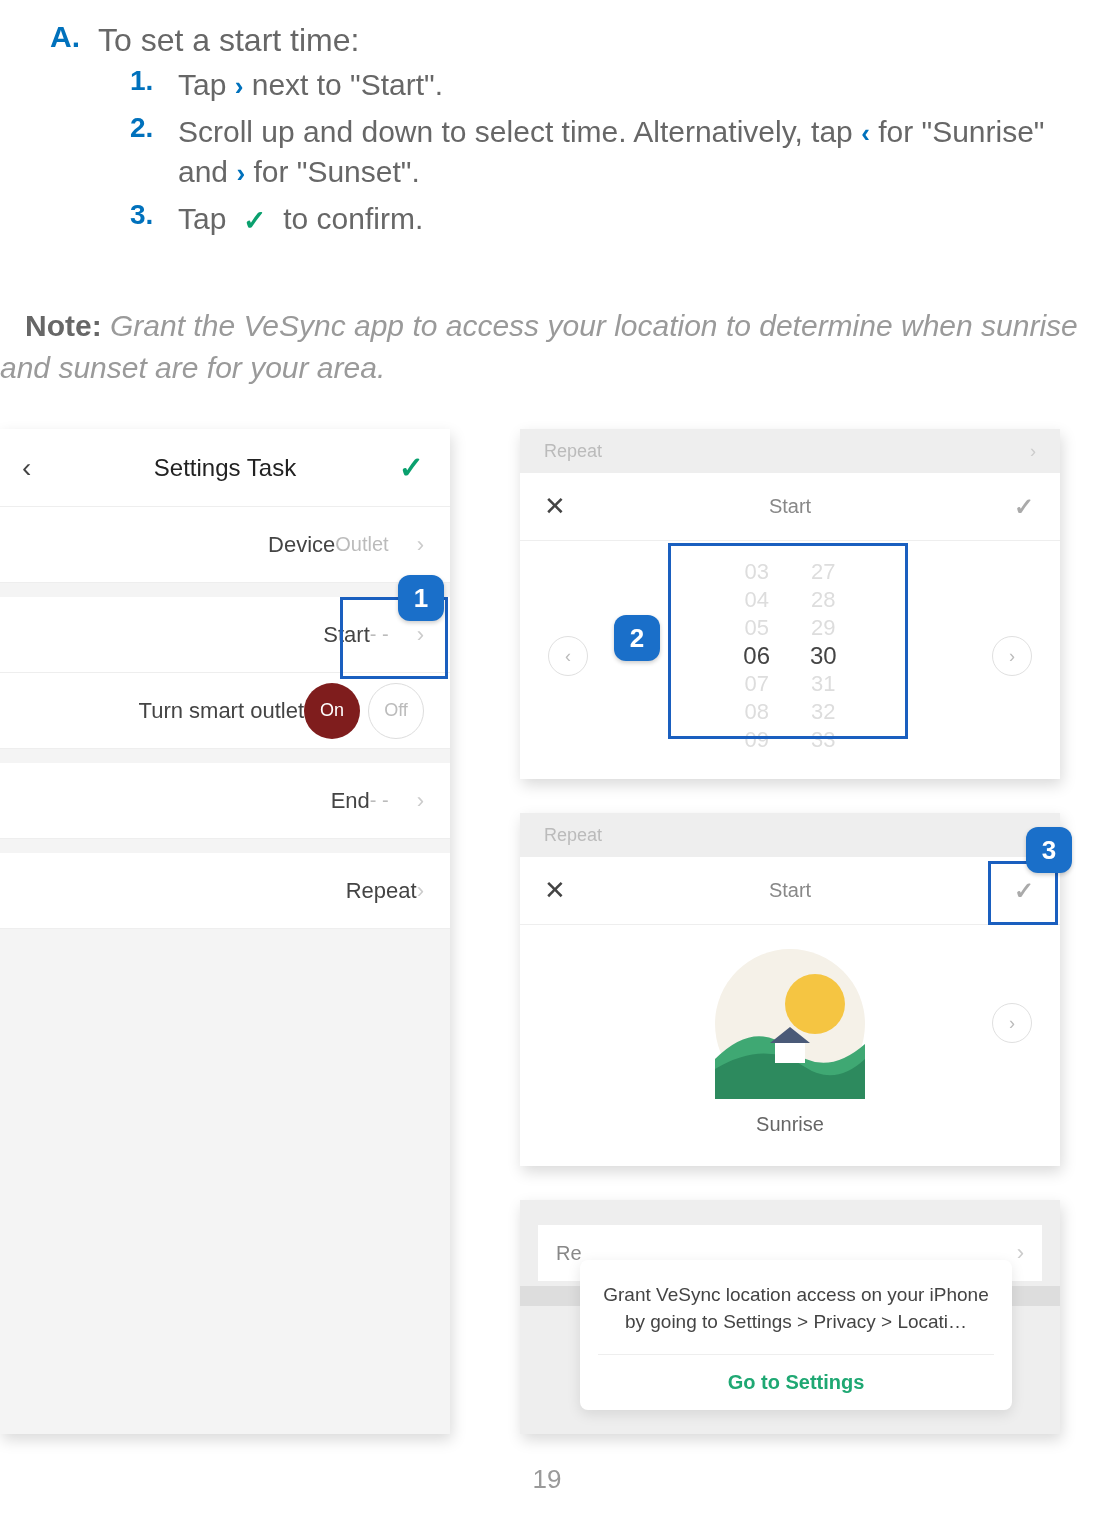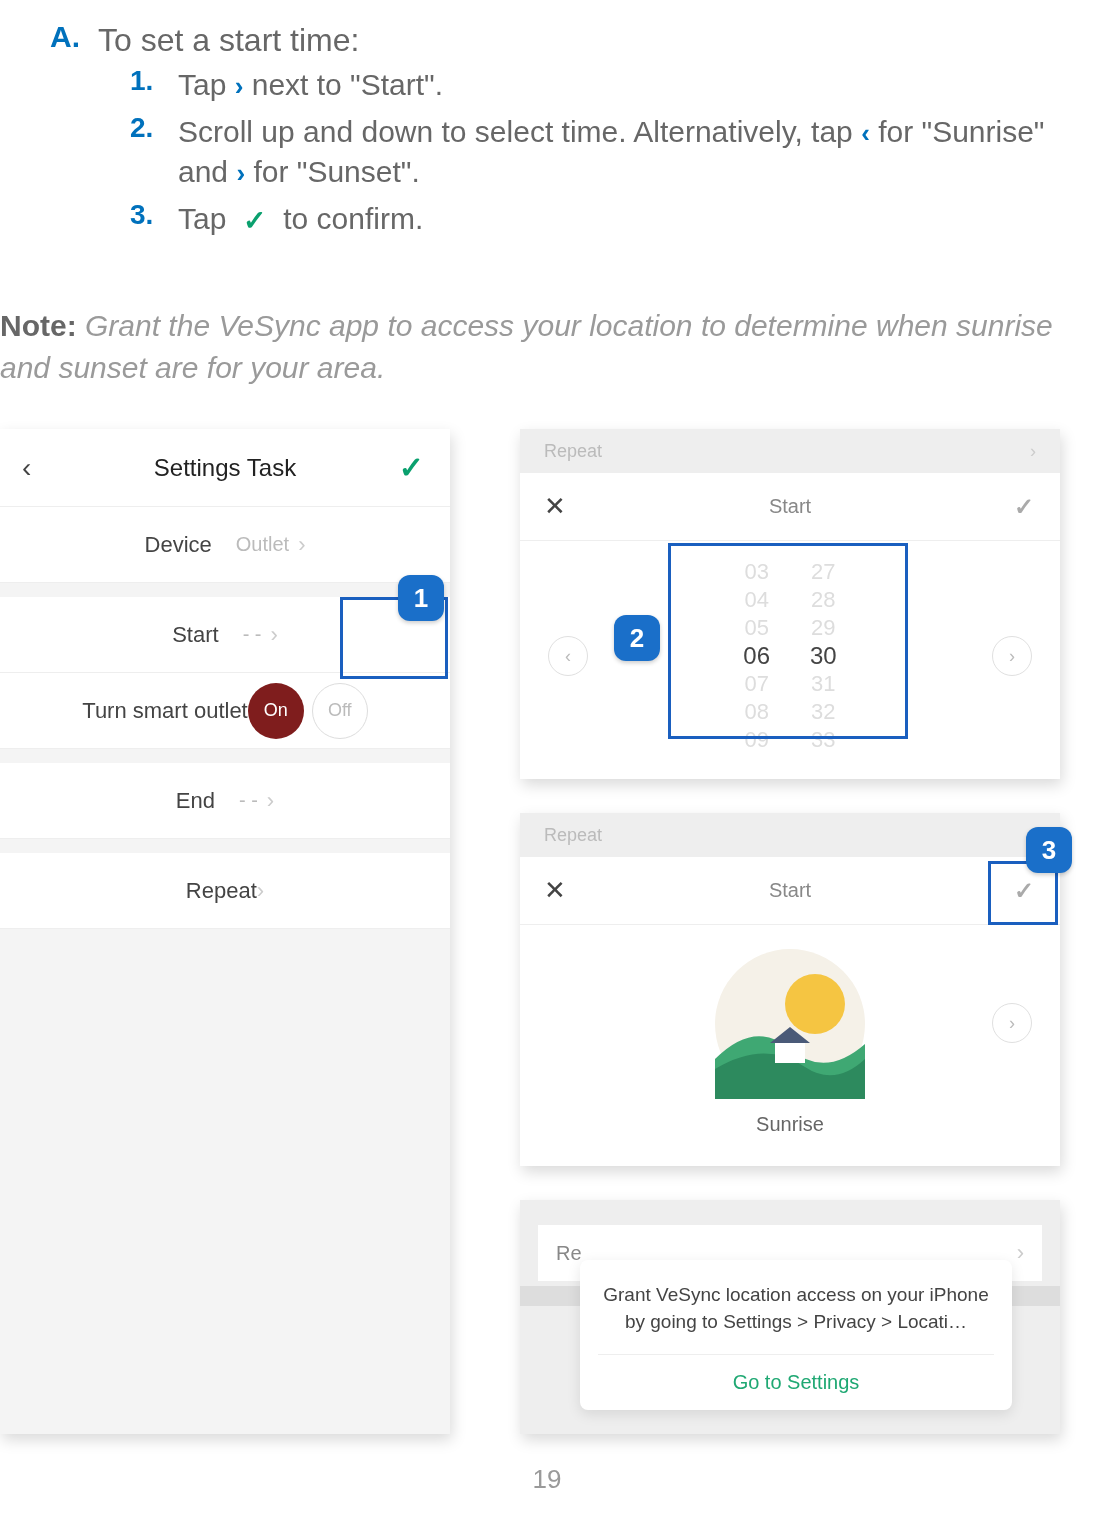--- a/index.html
+++ b/index.html
@@ -14,44 +14,44 @@
   .item-a { display: flex; gap: 18px; margin-bottom: 6px; padding-left: 50px; }
   .bullet-a { color: #0071bc; font-weight: 700; font-size: 30px; }
   .text-a { font-size: 32px; color: #676767; padding-top: 2px; }
   .num-list { padding-left: 130px; }
   .num-item { display: flex; gap: 20px; margin-bottom: 6px; }
   .num-bullet { color: #0071bc; font-weight: 700; font-size: 28px; min-width: 28px; }
   .num-text { font-size: 30px; color: #676767; line-height: 1.35; padding-right: 10px; }
   .chev-blue { color: #0071bc; font-weight: 700; font-size: 26px; }
   .check-green-inline { color: #0aa06e; font-weight: 700; font-size: 28px; vertical-align: middle; }
   .note-block { padding: 30px 10px 30px 0; font-size: 30px; color: #9a9a9a; font-style: italic; line-height: 1.4; }
-  .note-bold { color: #676767; font-weight: 700; font-style: normal; }
+  .note-bold { color: #676767; font-weight: 700; font-style: normal; margin-left: 25px; }
 
   .mock-area { display: flex; gap: 70px; padding: 10px 0 0 0; }
 
   
   .phone-left {
     width: 450px; background: #f4f4f4; box-shadow: 2px 6px 14px rgba(0,0,0,0.15);
     display: flex; flex-direction: column;
     padding-bottom: 180px;
   }
   .hdr {
     background: #fff; display: flex; align-items: center; justify-content: center;
     position: relative; height: 78px; border-bottom: 1px solid #eee;
   }
   .hdr-back { position: absolute; left: 22px; font-size: 28px; color: #444; }
   .hdr-title { font-size: 24px; color: #222; }
   .hdr-check { position: absolute; right: 26px; color: #0aa06e; font-size: 30px; font-weight: 700; }
   .row {
-    background: #fff; display: flex; align-items: center; justify-content: center;
+    background: #fff; display: flex; align-items: center; justify-content: flex-end;
     padding: 0 26px; height: 76px; font-size: 22px; color: #444;
     border-bottom: 1px solid #eee;
   }
   .row-group-gap { height: 14px; background: #f4f4f4; }
-  .row-val { color: #bbb; font-size: 20px; display: flex; align-items: center; gap: 9px; margin-left: 24px; }
+  .row-val { color: #bbb; font-size: 20px; display: flex; align-items: center; gap: 28px; }
   .row-chev { color: #ccc; font-size: 22px; }
   .toggle-wrap { display: flex; align-items: center; gap: 0; }
   .pill { width: 56px; height: 56px; border-radius: 50%; display: flex; align-items: center; justify-content: center; font-size: 18px; }
   .pill-on { background: #7f1d1d; color: #fff; }
   .pill-off { background: #fff; color: #bbb; border: 1.5px solid #ddd; margin-left: 8px; }
 
   
   .right-col { display: flex; flex-direction: column; gap: 34px; width: 540px; }
   .card { background: #fff; box-shadow: 2px 6px 14px rgba(0,0,0,0.15); position: relative; }
   .card-gray-top { background: #eee; height: 44px; color: #bbb; font-size: 18px; padding: 12px 24px; position: relative; }
@@ -72,21 +72,21 @@
 
   .sunrise-body { display:flex; flex-direction:column; align-items:center; padding: 24px 0 30px; position:relative; }
   .sunrise-img { width: 170px; height: 150px; position:relative; }
   .sunrise-label { font-size: 20px; color:#666; margin-top:14px; }
   .sunrise-chev { position:absolute; right: 28px; top: 78px; width: 40px; height:40px; border-radius:50%; border:1px solid #e0e0e0; display:flex; align-items:center; justify-content:center; color:#bbb; font-size:18px;}
 
   .loc-card { background:#eee; padding: 20px 0 0 0;}
   .loc-row-fake { background:#fff; margin: 5px 18px; padding: 0 18px; height: 56px; display:flex; align-items:center; justify-content:space-between; color:#888; font-size:20px;}
   .loc-modal { background: #fff; border-radius: 8px; margin: -46px 48px 24px 60px; padding: 22px 18px 0; text-align:center; box-shadow: 0 4px 14px rgba(0,0,0,0.1); position:relative;}
   .loc-text { font-size: 19px; color: #444; line-height:1.4; }
-  .loc-go { border-top: 1px solid #eee; margin-top: 18px; padding: 16px 0; color:#1fa873; font-size: 20px; font-weight:400;}
+  .loc-go { border-top: 1px solid #eee; margin-top: 18px; padding: 16px 0; color:#1fa873; font-size: 20px; font-weight:700;}
 
   
   .highlight-box { position:absolute; border: 3px solid #1a5fbf; background: transparent; z-index:5;}
   .callout-badge { position: absolute; width: 46px; height: 46px; border-radius: 12px; background: #1a6fc9; color:#fff; display:flex; align-items:center; justify-content:center; font-size: 26px; font-weight:700; z-index:6; box-shadow: 0 2px 4px rgba(0,0,0,0.2);}
 
   .page-num { text-align:center; color:#9a9a9a; font-weight:400; font-size: 26px; margin-top: 30px;}
 </style>
 </head>
 <body>
 

